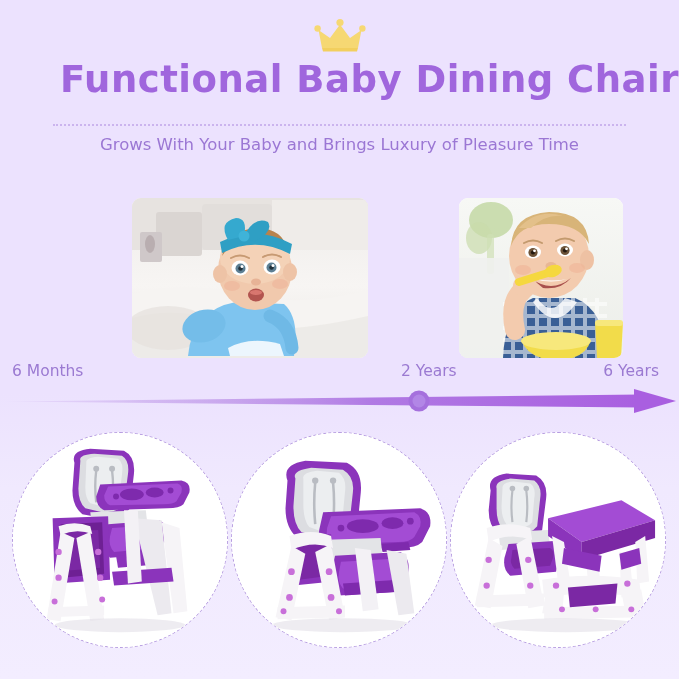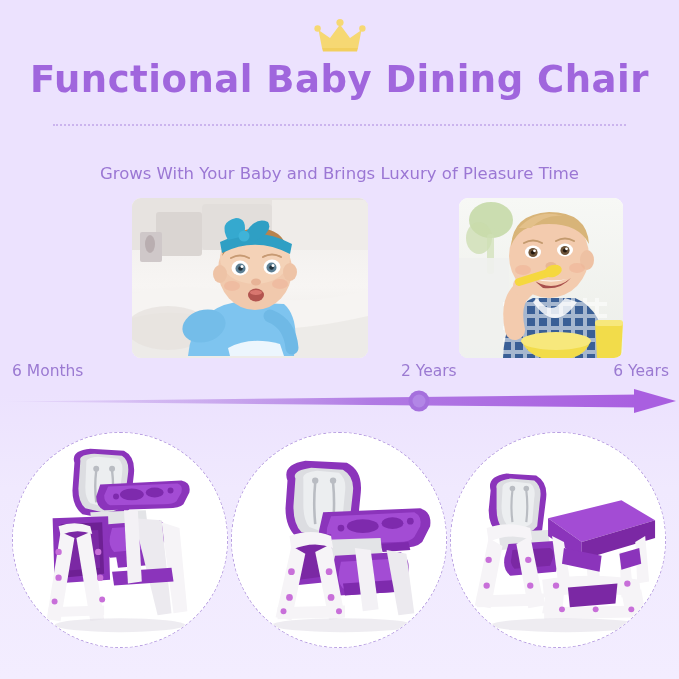--- a/index.html
+++ b/index.html
@@ -32,21 +32,21 @@
     position: absolute;
     left: 0; top: 16px;
     width: 679px;
     text-align: center;
     line-height: 0;
   }
   .title {
     position: absolute;
     left: 0; top: 58px;
     width: 679px;
-    text-align: center;
+    text-align: right;
     font-size: 37px;
     letter-spacing: 0.5px;
     color: #a066dd;
     font-weight: bold;
     font-family: "DejaVu Sans", "Liberation Sans", sans-serif;
     white-space: nowrap;
   }
   .divider {
     position: absolute;
     left: 53px; top: 124px;
@@ -56,21 +56,20 @@
   }
   .subtitle {
     position: absolute;
     left: 0; top: 135px;
     width: 679px;
     text-align: center;
     font-size: 16.5px;
     color: #9b77d4;
     font-family: "DejaVu Sans", "Liberation Sans", sans-serif;
     white-space: nowrap;
-    margin-top: 29px;
   }
 
   
   .photos {
     position: absolute;
     left: 0; top: 198px;
     width: 679px;
     height: 162px;
   }
   .photo {
@@ -93,21 +92,21 @@
   .tl-label {
     position: absolute;
     top: 0;
     font-size: 15.5px;
     color: #9b7ad2;
     white-space: nowrap;
     font-family: "DejaVu Sans", "Liberation Sans", sans-serif;
   }
   .tl-label.start { left: 12px; }
   .tl-label.mid   { left: 401px; }
-  .tl-label.end   { right: 10px; }
+  .tl-label.end   { right: 20px; }
   .tl-arrow {
     position: absolute;
     left: 0; top: 26px;
     width: 679px; height: 26px;
   }
 
   
   .products {
     position: absolute;
     left: 0; top: 428px;

